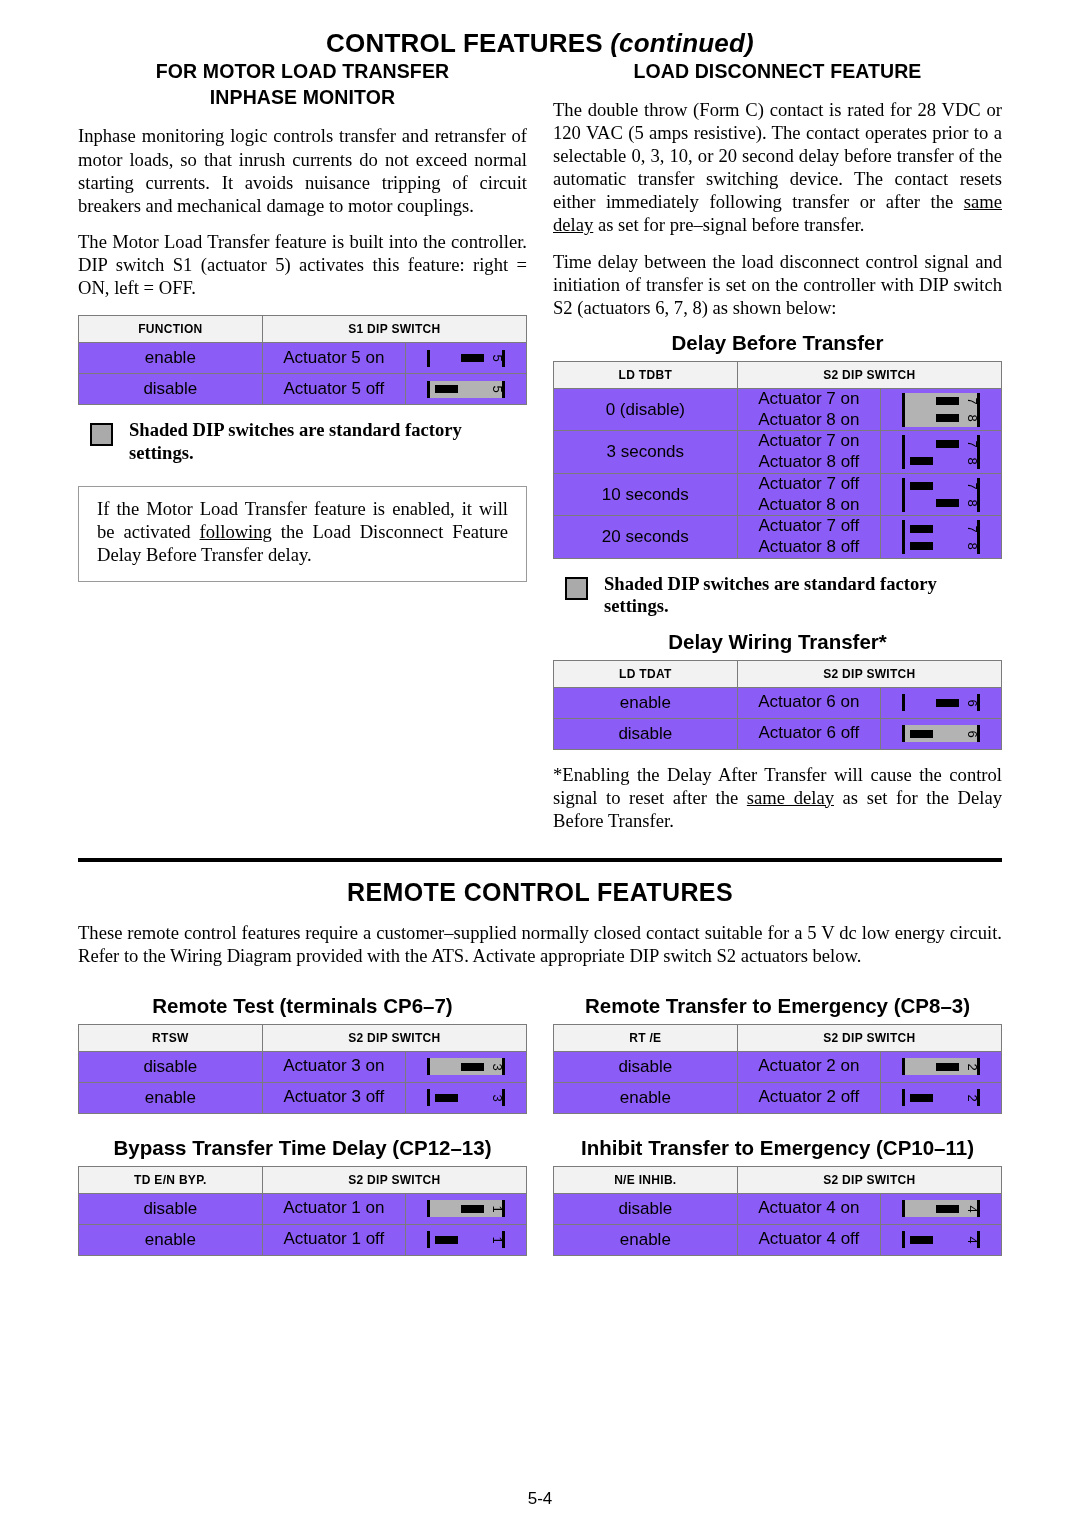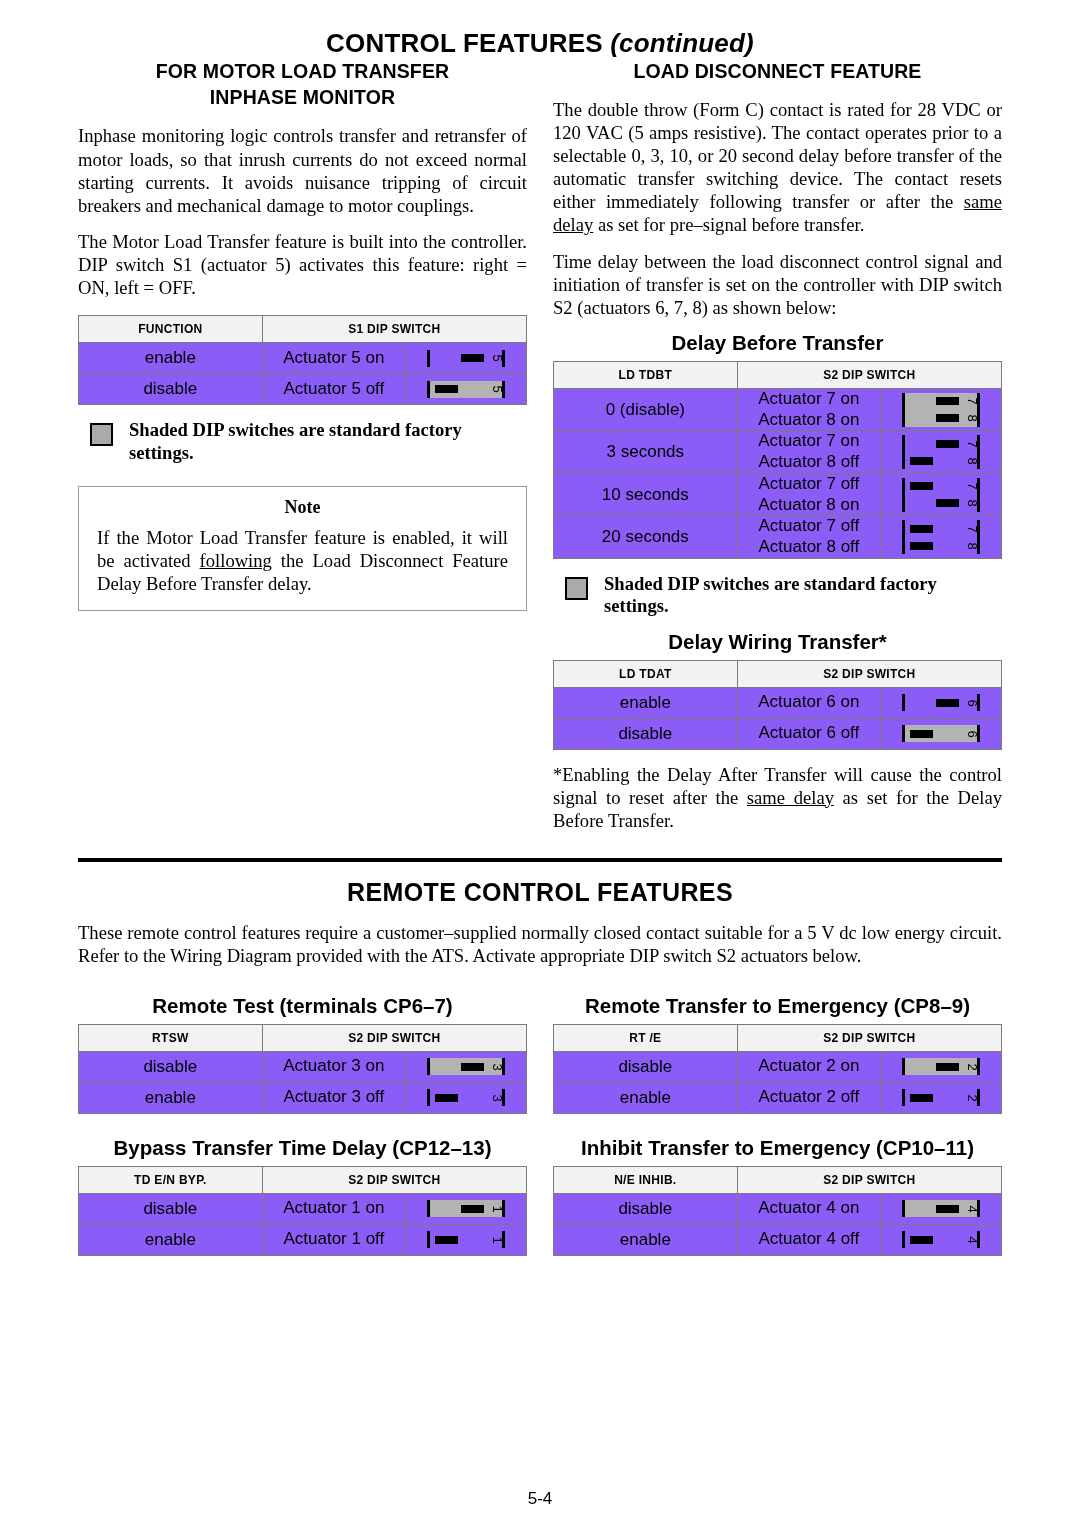--- a/index.html
+++ b/index.html
@@ -273,21 +273,20 @@
             </tbody>
           </table>
       </div>
 
       <div class="legend">
         <span class="box"></span>
         <span class="txt">Shaded DIP switches are standard factory settings.</span>
       </div>
 
       <div class="notebox">
-        <div class="nt">Note</div>
         <p>
           <span>If the Motor Load Transfer feature is enabled, it will be activated </span><span class="u">following</span><span> the Load Disconnect Feature Delay Before Transfer delay.</span>
         </p>
       </div>
 
     </div>
 
     <div class="col">
 
       <div class="col-head">LOAD DISCONNECT FEATURE</div>
@@ -497,21 +496,21 @@
                     <div class="slider off"></div>
                     <div class="swnum">3</div>
                   </div>
                 </div>
               </td>
             </tr>
           </tbody>
         </table>
     </div>
     <div class="col">
-      <div class="table-title">Remote Transfer to Emergency (CP8–9)</div>
+      <div class="table-title">Remote Transfer to Emergency (CP8–3)</div>
       <table class="dip">
           <colgroup>
             <col style="width: 41%;">
             <col style="width: 32%;">
             <col style="width: 27%;">
           </colgroup>
           <thead>
             <tr>
               <th>RT /E</th>
               <th colspan="2">S2 DIP SWITCH</th>

